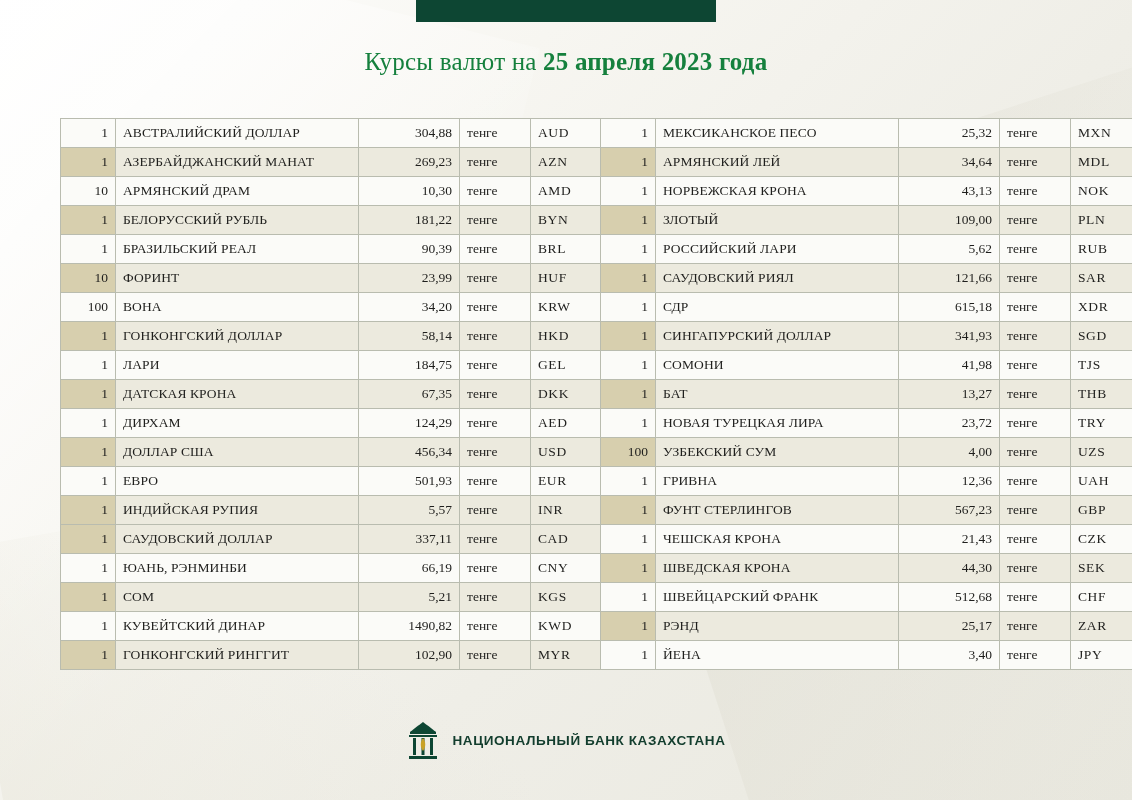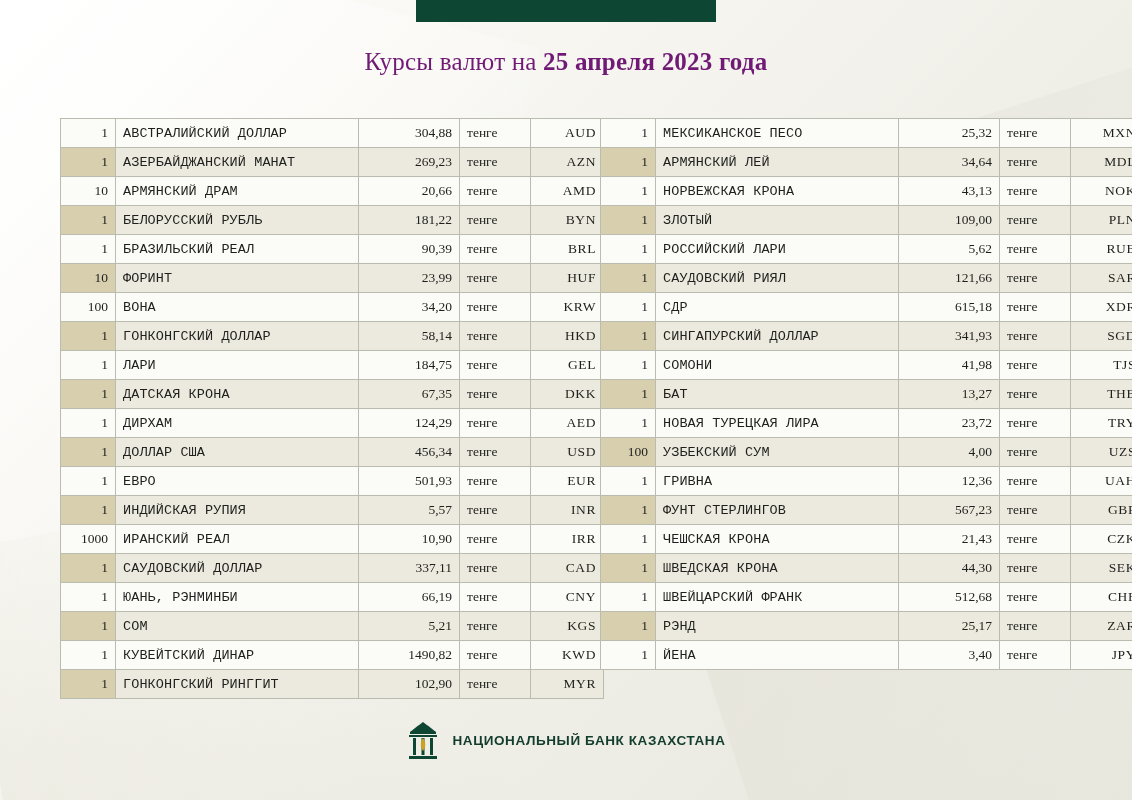--- a/index.html
+++ b/index.html
@@ -57,21 +57,21 @@
     background: #0d4633;
   }
 
   .header {
     position: absolute;
     top: 48px;
     left: 0;
     width: 100%;
     text-align: center;
     font-size: 25px;
-    color: #701a75;
+    color: #15803d;
     letter-spacing: 0.2px;
   }
   .header .strong {
     font-weight: bold;
   }
 
   .columns {
     position: absolute;
     top: 118px;
     left: 0;
@@ -107,36 +107,35 @@
     text-align: right;
     font-size: 13px;
     padding-right: 6px;
   }
   tr.alt td.qty {
     background: #d7cfae;
   }
   td.name {
     width: 228px;
     letter-spacing: 0.1px;
-    font-family: Liberation Mono, monospace;
   }
   td.val {
     width: 86px;
     text-align: right;
     padding-right: 8px;
   }
   td.unit {
     width: 56px;
     text-align: left;
     font-size: 12.5px;
     padding-left: 8px;
   }
   td.code {
     width: 58px;
-    text-align: right;
+    text-align: left;
     letter-spacing: 0.6px;
     font-size: 13px;
   }
 
   .footer {
     position: absolute;
     bottom: 40px;
     left: 0;
     width: 100%;
     display: flex;
@@ -188,21 +187,21 @@
           <tr class="alt">
             <td class="qty">1</td>
             <td class="name">АЗЕРБАЙДЖАНСКИЙ МАНАТ</td>
             <td class="val">269,23</td>
             <td class="unit">тенге</td>
             <td class="code">AZN</td>
           </tr>
           <tr class="">
             <td class="qty">10</td>
             <td class="name">АРМЯНСКИЙ  ДРАМ</td>
-            <td class="val">20,66</td>
+            <td class="val">10,30</td>
             <td class="unit">тенге</td>
             <td class="code">AMD</td>
           </tr>
           <tr class="alt">
             <td class="qty">1</td>
             <td class="name">БЕЛОРУССКИЙ РУБЛЬ</td>
             <td class="val">181,22</td>
             <td class="unit">тенге</td>
             <td class="code">BYN</td>
           </tr>
@@ -268,27 +267,20 @@
             <td class="val">501,93</td>
             <td class="unit">тенге</td>
             <td class="code">EUR</td>
           </tr>
           <tr class="alt">
             <td class="qty">1</td>
             <td class="name">ИНДИЙСКАЯ РУПИЯ</td>
             <td class="val">5,57</td>
             <td class="unit">тенге</td>
             <td class="code">INR</td>
-          </tr>
-          <tr class="">
-            <td class="qty">1000</td>
-            <td class="name">ИРАНСКИЙ РЕАЛ</td>
-            <td class="val">10,90</td>
-            <td class="unit">тенге</td>
-            <td class="code">IRR</td>
           </tr>
           <tr class="alt">
             <td class="qty">1</td>
             <td class="name">САУДОВСКИЙ ДОЛЛАР</td>
             <td class="val">337,11</td>
             <td class="unit">тенге</td>
             <td class="code">CAD</td>
           </tr>
           <tr class="">
             <td class="qty">1</td>

